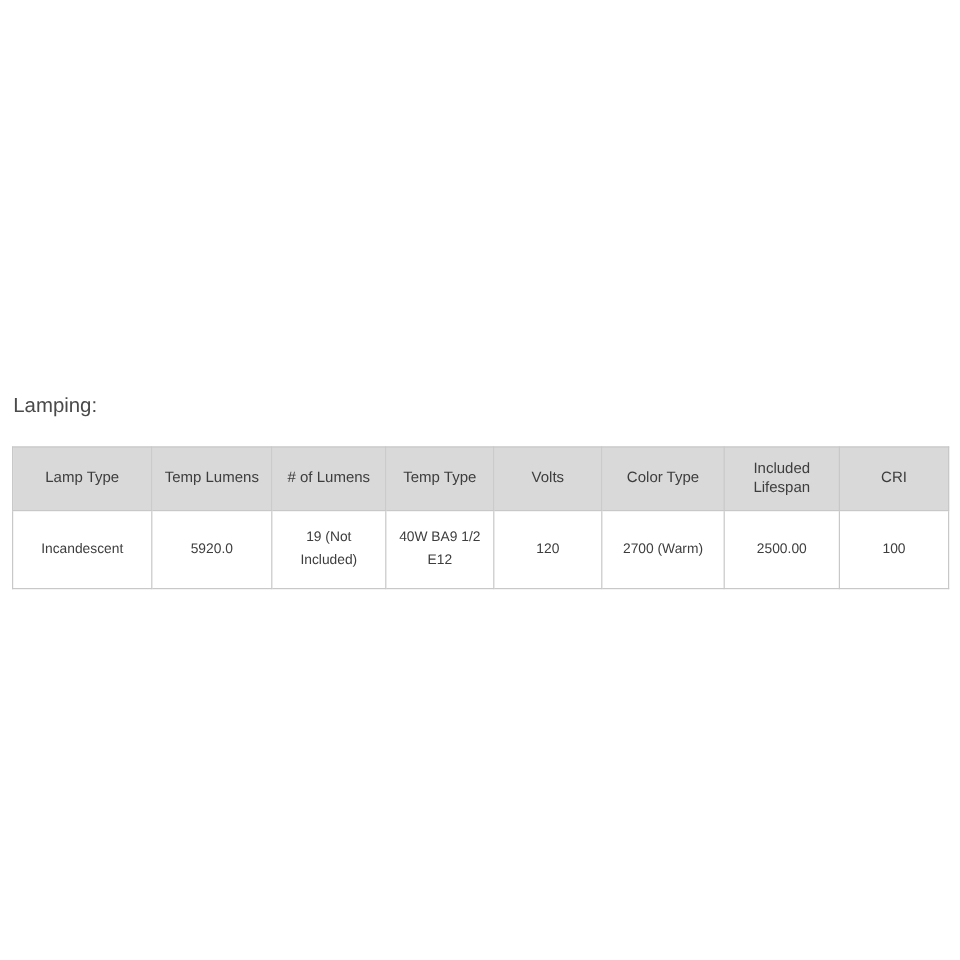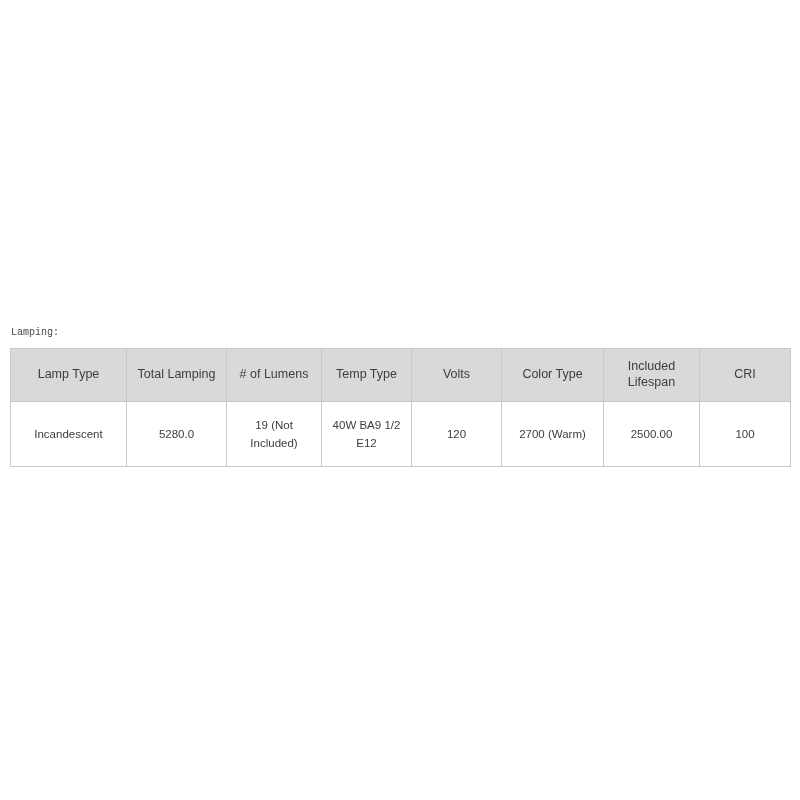--- a/index.html
+++ b/index.html
@@ -19,26 +19,25 @@
     width: 800px;
     height: 800px;
   }
   .spec-block {
     position: absolute;
     left: 10px;
     top: 326px;
     width: 780px;
   }
   .block-title {
-    font-size: 10px;
+    font-size: 17px;
     color: #4a4a4a;
     line-height: 1.4;
-    margin-bottom: 8px;
+    margin-bottom: 22px;
     padding-left: 1px;
-    font-family: Liberation Mono, monospace;
   }
   table.spec-table {
     border-collapse: collapse;
     width: 780px;
     table-layout: fixed;
   }
   table.spec-table th,
   table.spec-table td {
     border: 1px solid #c8c8c8;
     text-align: center;
@@ -86,33 +85,33 @@
           <col class="col-2">
           <col class="col-3">
         <col class="col-4">
           <col class="col-5">
           <col class="col-6">
           <col class="col-7">
       </colgroup>
       <thead>
         <tr>
           <th>Lamp Type</th>
-          <th>Total Lamping</th>
+          <th>Temp Lumens</th>
           <th># of Lumens</th>
           <th>Temp Type</th>
           <th>Volts</th>
           <th>Color Type</th>
           <th>Included Lifespan</th>
           <th>CRI</th>
         </tr>
       </thead>
       <tbody>
         <tr>
           <td>Incandescent</td>
-          <td>5280.0</td>
+          <td>5920.0</td>
           <td>19 (Not Included)</td>
           <td>40W BA9 1/2 E12</td>
           <td>120</td>
           <td>2700 (Warm)</td>
           <td>2500.00</td>
           <td>100</td>
         </tr>
       </tbody>
     </table>
 

